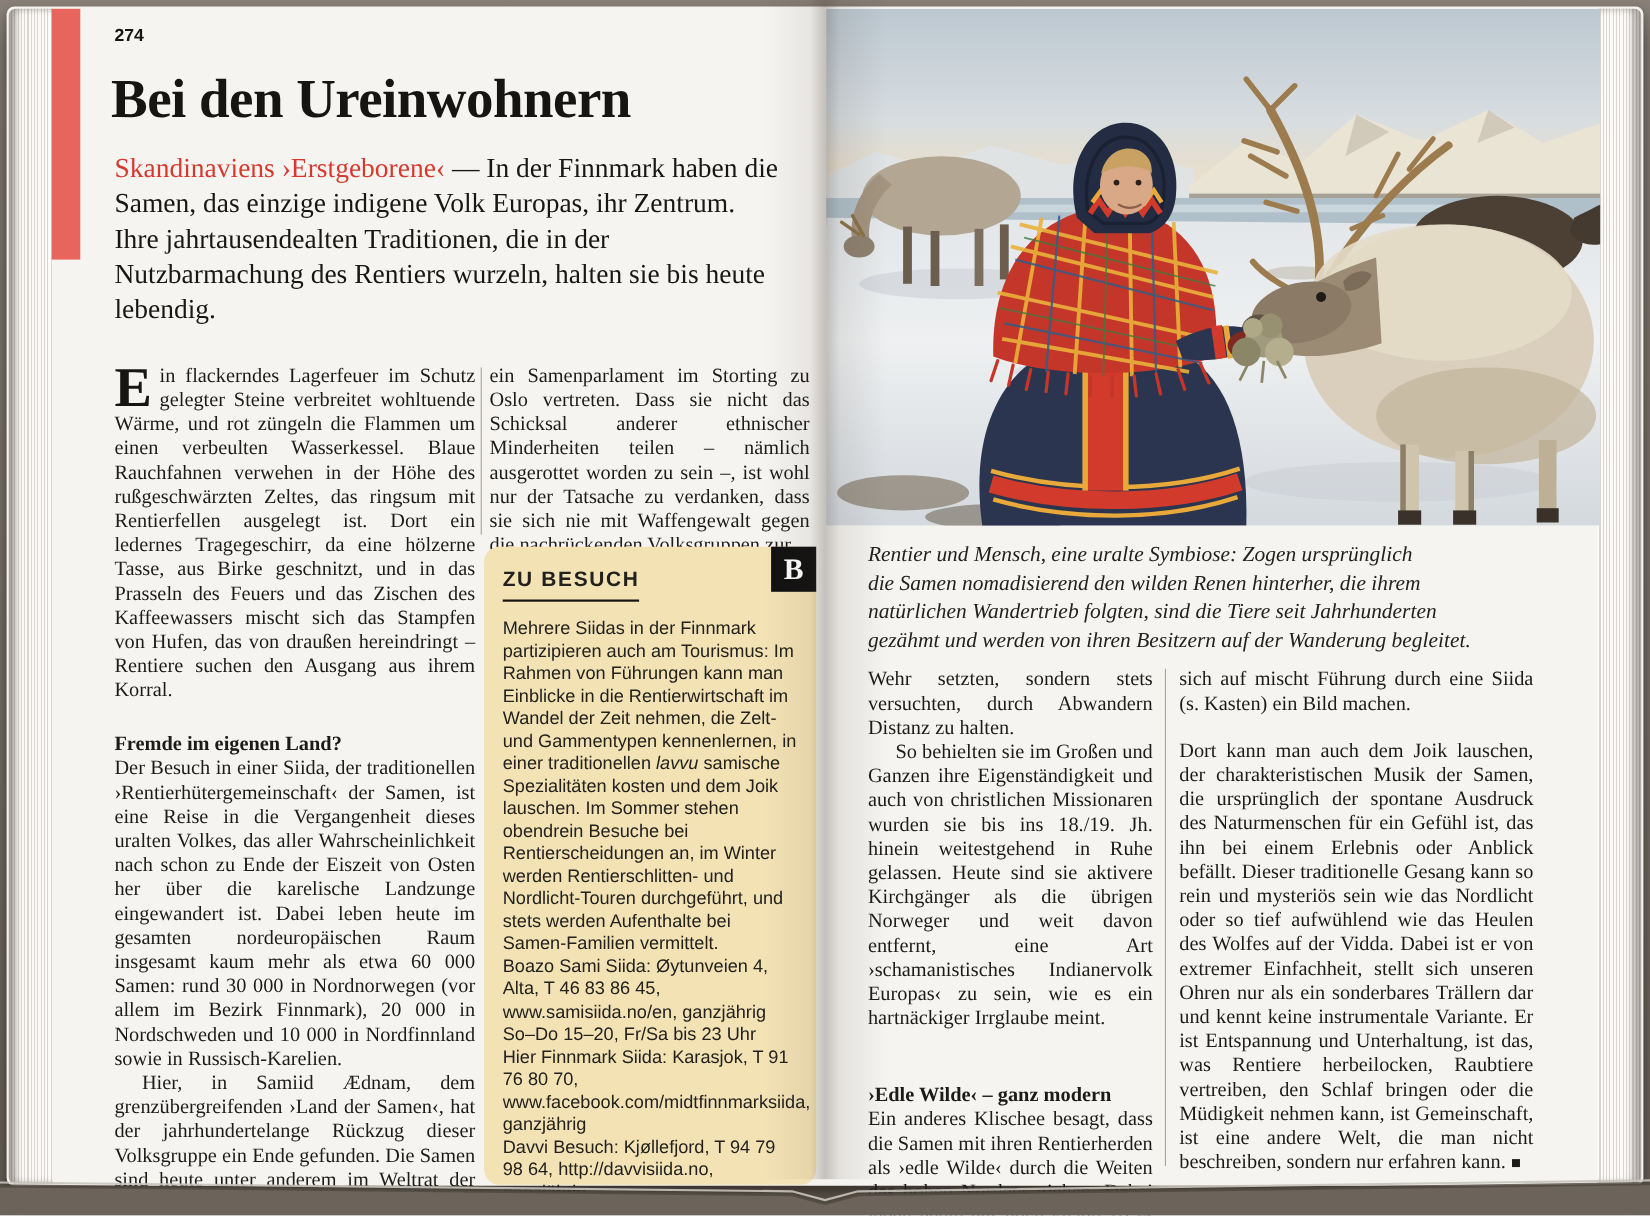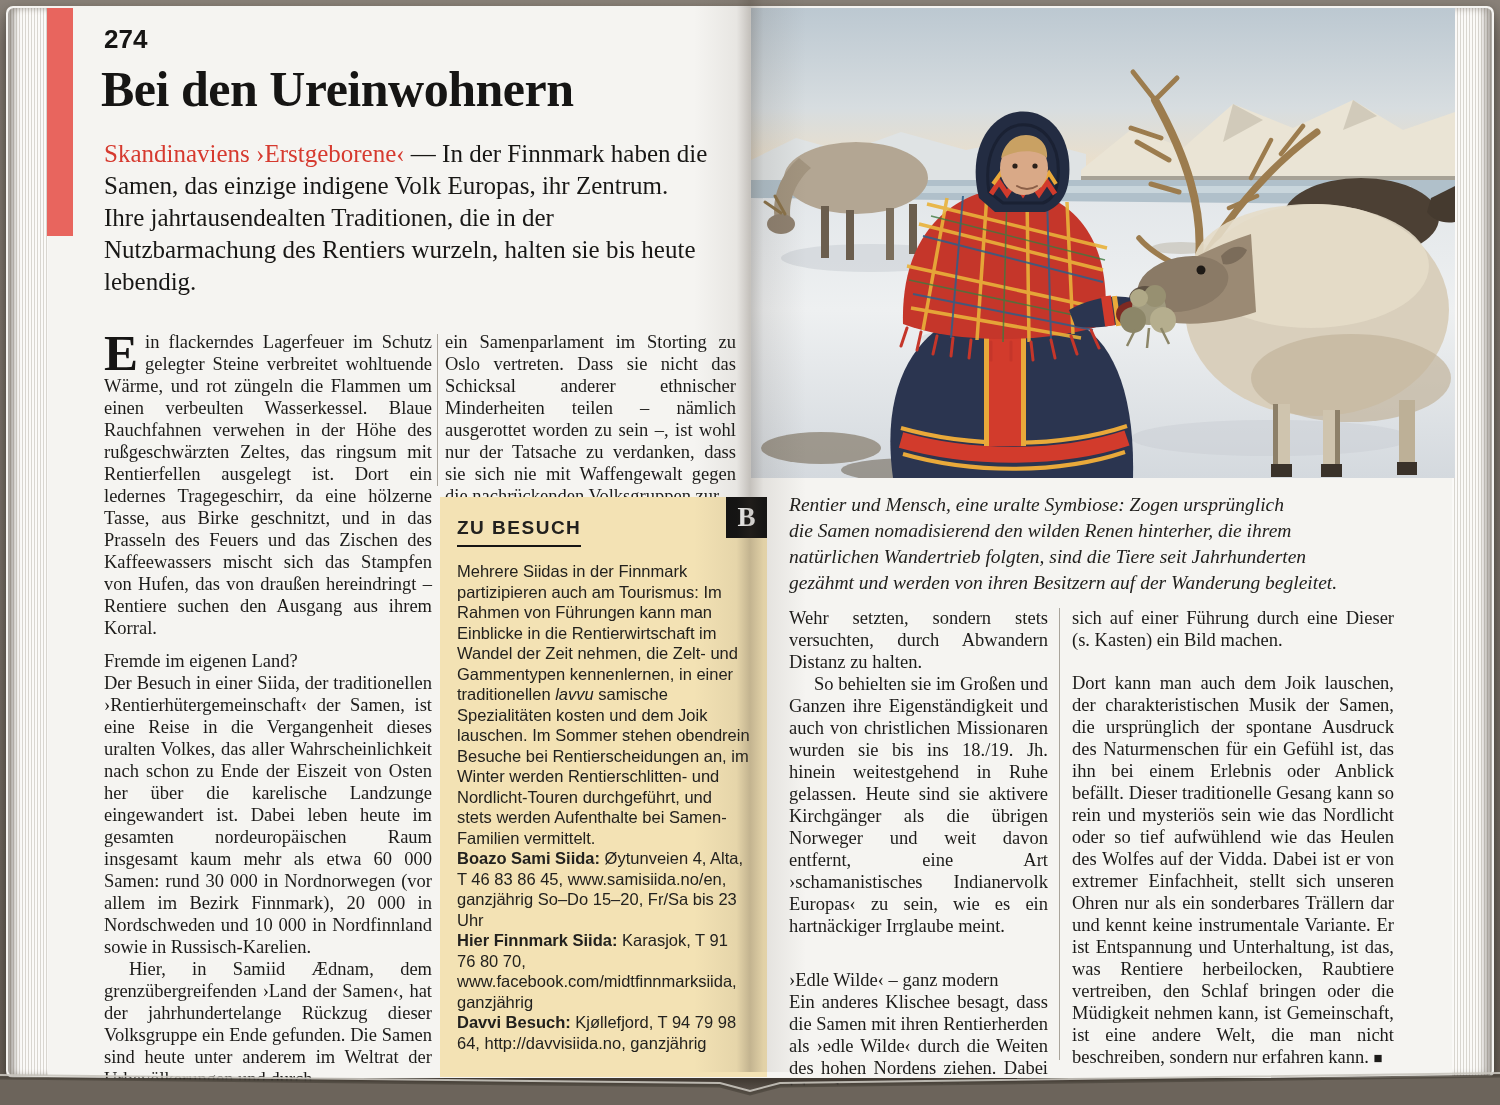--- a/index.html
+++ b/index.html
@@ -21,51 +21,51 @@
   .page-stack.right{right:2px;border-radius:0 6px 6px 0;
     box-shadow:inset -7px 0 7px rgba(60,50,40,.4);}
   .gutter{
     position:absolute;left:694px;top:0;width:112px;height:1072px;pointer-events:none;
     background:linear-gradient(90deg,rgba(70,60,50,0) 0%,rgba(70,60,50,.08) 38%,rgba(70,60,50,.28) 50%,rgba(70,60,50,.10) 62%,rgba(70,60,50,0) 100%);
   }
   .book-bottom-curve{position:absolute;left:0;top:1056px;width:1500px;height:49px;pointer-events:none;}
   
   .accent-bar{position:absolute;left:47px;top:8px;width:26px;height:228px;background:#e8655e;}
   .page-number{position:absolute;left:104px;top:24px;
-    font-family:"Liberation Sans",sans-serif;font-weight:bold;font-size:26px;color:#161514;}
+    font-family:"Liberation Sans",sans-serif;font-weight:bold;font-size:16px;color:#161514;}
   .headline{position:absolute;left:101px;top:60px;width:640px;margin:0;
     font-size:50px;font-weight:bold;letter-spacing:-.5px;color:#161514;}
   .lead{position:absolute;left:104px;top:138px;width:608px;
     font-size:25px;line-height:32px;color:#181715;}
   .lead .hl{color:#d63a2f;font-weight:normal;}
   .body-text{font-size:18.5px;line-height:22px;color:#1c1b19;text-align:justify;
     hyphens:auto;-webkit-hyphens:auto;}
   .col{position:absolute;}
   .col-l1{left:104px;top:331px;width:328px;}
   .col-l2{left:445px;top:331px;width:291px;}
   .col-rule{position:absolute;width:1px;background:#a9a49b;}
   .rule-left{left:437px;top:334px;height:152px;}
   .rule-right{left:1059px;top:608px;height:452px;}
   .dropcap{float:left;font-size:51px;line-height:40px;font-weight:bold;
     padding:2px 7px 0 0;color:#161514;}
-  .subhead{font-weight:normal;margin-top:11px;text-align:left;}
+  .subhead{font-weight:bold;margin-top:27px;text-align:left;}
   .indent{text-indent:25px;}
   
-  .info-box{position:absolute;left:440px;top:497px;width:327px;height:580px;
+  .info-box{position:absolute;left:440px;top:497px;width:302px;height:580px;
     background:#f3e2b4;box-sizing:border-box;padding:20px 17px 0 17px;
-    font-family:"Liberation Sans",sans-serif;color:#22211e;}
+    font-family:"Liberation Sans",sans-serif;color:#22211e;border-radius:14px;}
   .info-badge{position:absolute;top:0;right:0;width:41px;height:41px;background:#111;
     color:#fff;font-family:"Liberation Serif",serif;font-weight:bold;font-size:27px;
     display:flex;align-items:center;justify-content:center;}
   .info-title{display:inline-block;font-weight:bold;font-size:19px;letter-spacing:1.5px;
     border-bottom:2.5px solid #161514;padding-bottom:6px;margin-bottom:14px;}
   .info-body{font-size:16.5px;line-height:20.5px;}
   .info-body .it{font-style:italic;text-align:center;}
   .contact{font-size:16.5px;line-height:20.5px;}
-  .contact b{font-weight:bold;margin-top:42px;}
+  .contact b{font-weight:normal;margin-top:42px;}
   
   .photo-frame{position:absolute;left:751px;top:8px;width:704px;height:470px;overflow:hidden;}
   .caption{position:absolute;left:789px;top:492px;width:648px;
     font-size:19.5px;line-height:26px;font-style:italic;color:#22211e;}
   .col-r1{left:789px;top:607px;width:259px;}
   .col-r2{left:1072px;top:607px;width:322px;}
   .gap{height:21px;}
   .end-mark{font-style:normal;font-size:15px;letter-spacing:0;}
 </style>
 </head>
@@ -276,21 +276,21 @@
 
   <div class="col col-r1 body-text">
     <div>Wehr setzten, sondern stets versuchten, durch Abwandern Distanz zu halten.</div>
     <div class="indent">So behielten sie im Großen und Ganzen ihre Eigenständigkeit und auch von christlichen Missionaren wurden sie bis ins 18./19. Jh. hinein weitestgehend in Ruhe gelassen. Heute sind sie aktivere Kirchgänger als die übrigen Norweger und weit davon entfernt, eine Art ›schamanistisches Indianervolk Europas‹ zu sein, wie es ein hartnäckiger Irrglaube meint.</div>
     <div class="gap"></div>
     <div class="subhead">›Edle Wilde‹ – ganz modern</div>
     <div>Ein anderes Klischee besagt, dass die Samen mit ihren Rentierherden als ›edle Wilde‹ durch die Weiten des hohen Nordens ziehen. Dabei leben heute nur noch knapp 10 % der Samen von der Rentierzucht. Dass es dabei mit Motorschlitten, Helikoptern und mobilen Hightech-Schlachthäusern moderner zugeht als gedacht, davon kann man</div>
   </div>
 
   <div class="col col-r2 body-text">
-    <div>sich auf einer Führung durch eine Dieser (s. Kasten) ein Bild machen.</div>
+    <div>sich auf mischt Führung durch eine Siida (s. Kasten) ein Bild machen.</div>
     <div class="gap"></div>
     <div>
       <span>Dort kann man auch dem Joik lauschen, der charakteristischen Musik der Samen, die ursprünglich der spontane Ausdruck des Naturmenschen für ein Gefühl ist, das ihn bei einem Erlebnis oder Anblick befällt. Dieser traditionelle Gesang kann so rein und mysteriös sein wie das Nordlicht oder so tief aufwühlend wie das Heulen des Wolfes auf der Vidda. Dabei ist er von extremer Einfachheit, stellt sich unseren Ohren nur als ein sonderbares Trällern dar und kennt keine instrumentale Variante. Er ist Entspannung und Unterhaltung, ist das, was Rentiere herbeilocken, Raubtiere vertreiben, den Schlaf bringen oder die Müdigkeit nehmen kann, ist Gemeinschaft, ist eine andere Welt, die man nicht beschreiben, sondern nur erfahren kann. </span><span class="end-mark">■</span>
     </div>
   </div>
 
   <svg class="book-bottom-curve" viewBox="0 0 1500 49" xmlns="http://www.w3.org/2000/svg">
     <path d="M0,22 L720,30 L750,38 L780,30 L1500,20 L1500,49 L0,49 Z" fill="#6c645b"></path>
     <path d="M0,22 L720,30 L750,38 L780,30 L1500,20" fill="none" stroke="#4e473f" stroke-width="3" opacity="0.8"></path>
     <path d="M0,19 L720,27 L750,35 L780,27 L1500,17" fill="none" stroke="#c8c4bd" stroke-width="2" opacity="0.9"></path>

